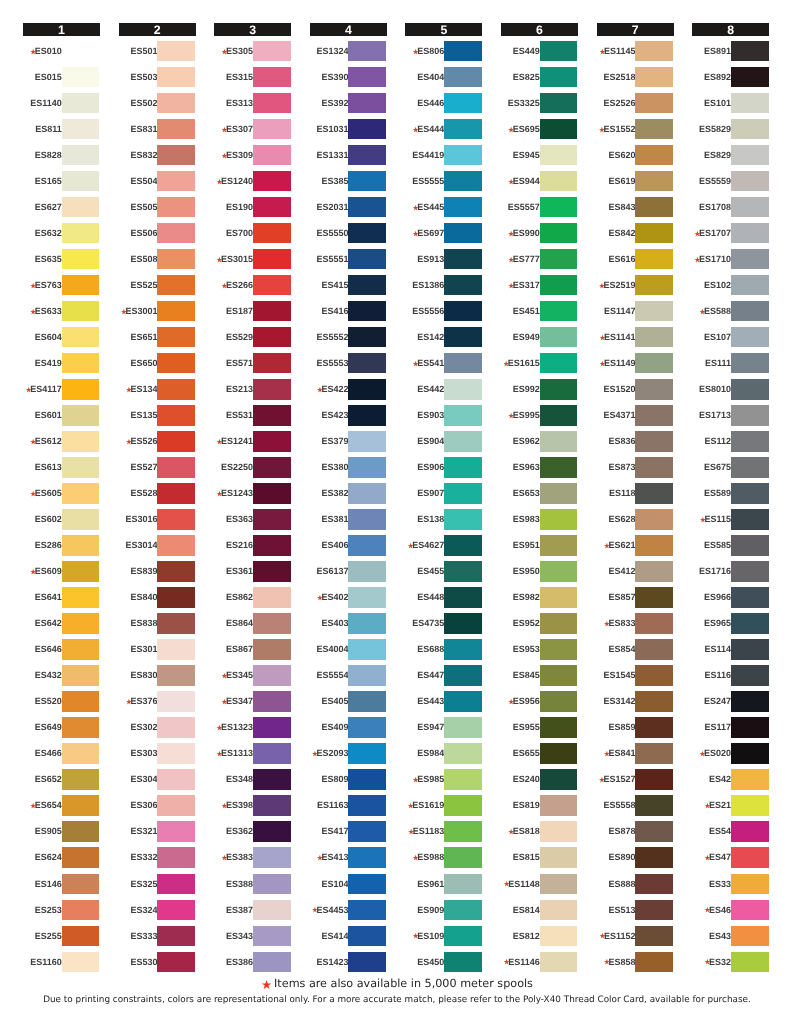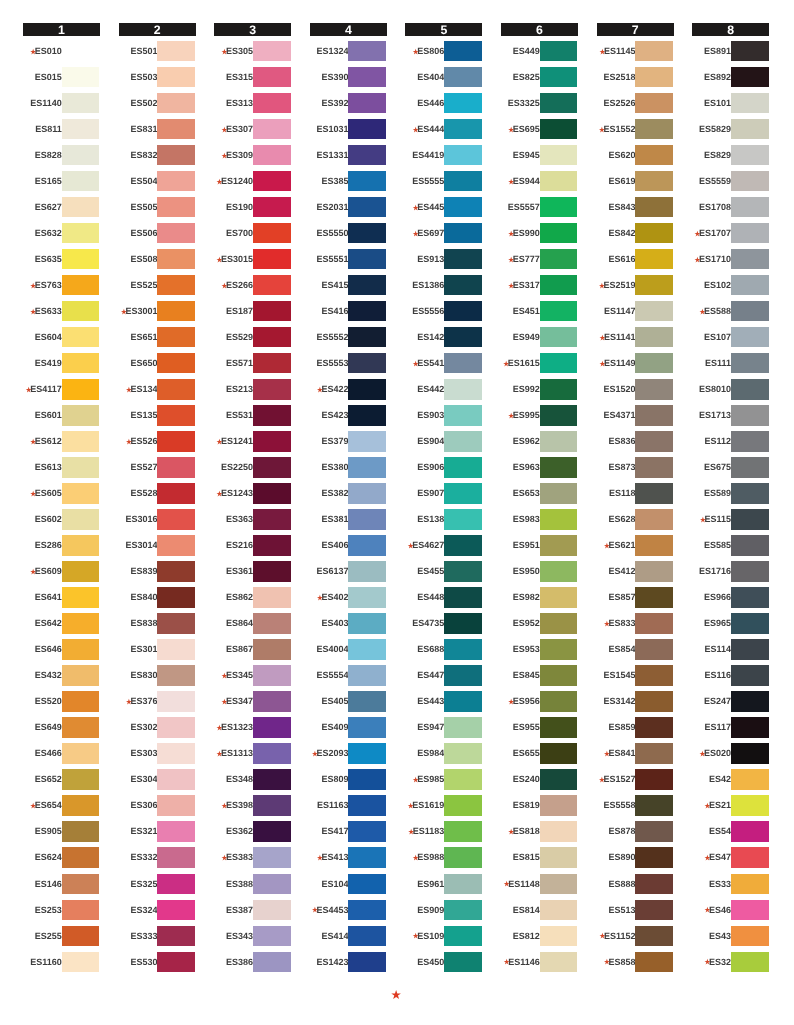--- a/index.html
+++ b/index.html
@@ -1211,14 +1211,15 @@
             <div class="code"><span>ES43</span></div>
             <div class="sw" style="background: rgb(240, 144, 64);"></div>
           </div>
           <div class="row">
             <div class="code"><span class="star">★</span><span>ES32</span></div>
             <div class="sw" style="background: rgb(168, 204, 60);"></div>
           </div>
         </div>
       </div>
     </div>
-  <div class="footer fnote"><span class="inner"><span class="fstar">★</span></span></div>
+  <div class="footer fnote"><span class="inner"><span class="fstar">★</span><span>Items are also available in 5,000 meter spools</span></span></div>
+  <div class="footer fdisc">Due to printing constraints, colors are representational only. For a more accurate match, please refer to the Poly-X40 Thread Color Card, available for purchase.</div>
 </div>
 
 </body></html>

